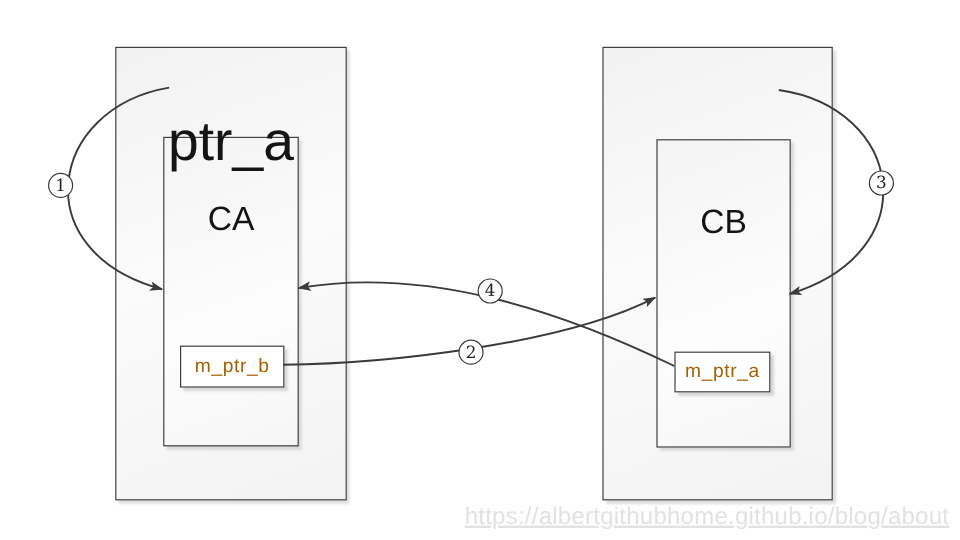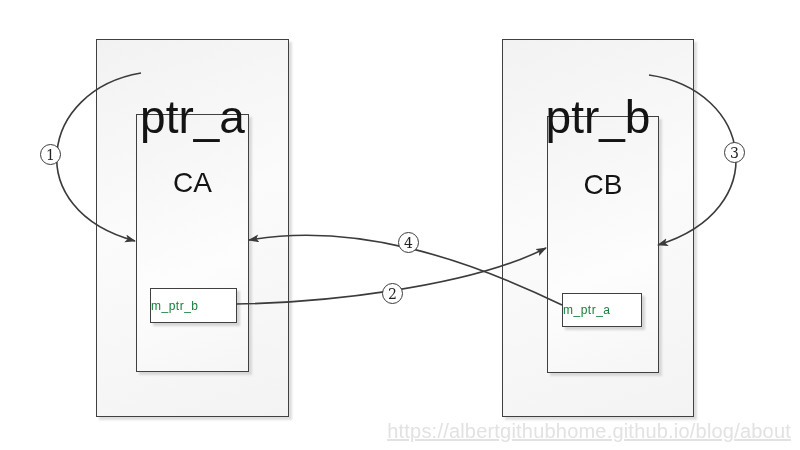--- a/index.html
+++ b/index.html
@@ -28,23 +28,23 @@
     background: linear-gradient(160deg, #f4f4f4 0%, #fdfdfd 60%, #f6f6f6 100%);
     box-shadow: 3px 3px 2px rgba(160,160,160,0.35);
   }
   .member-box {
     position: absolute;
     border: 1.2px solid #404040;
     background: #ffffff;
     box-shadow: 3px 3px 2px rgba(160,160,160,0.40);
     display: flex;
     align-items: center;
-    justify-content: flex-start;
-    font-size: 12px;
-    color: #15803d;
+    justify-content: center;
+    font-size: 16px;
+    color: #a16207;
     letter-spacing: 0.5px;
   }
   .pointer-label {
     position: absolute;
     left: 0;
     width: 100%;
     text-align: center;
     font-size: 46px;
     color: #141414;
     z-index: 1;
@@ -103,21 +103,20 @@
     <div class="pointer-label" style="top:50px;">ptr_a</div>
     <div class="inner-box" style="left:39px; top:74px; width:111px; height:256px;">
       <div class="object-label" style="top:52px;">CA</div>
       <div class="member-box" style="left:13px; top:173px; width:85px; height:33px;">
         <span>m_ptr_b</span>
       </div>
     </div>
   </div>
 
   <div class="outer-box" style="left:502px; top:39px; width:190px; height:376px;">
-    <div class="pointer-label" style="top:50px;">ptr_b</div>
     <div class="inner-box" style="left:44px; top:76px; width:110px; height:255px;">
       <div class="object-label" style="top:52px;">CB</div>
       <div class="member-box" style="left:14px; top:176px; width:78px; height:32px;">
         <span>m_ptr_a</span>
       </div>
     </div>
   </div>
 
   <svg class="arrows-layer" viewBox="0 0 800 450">
     <defs>

